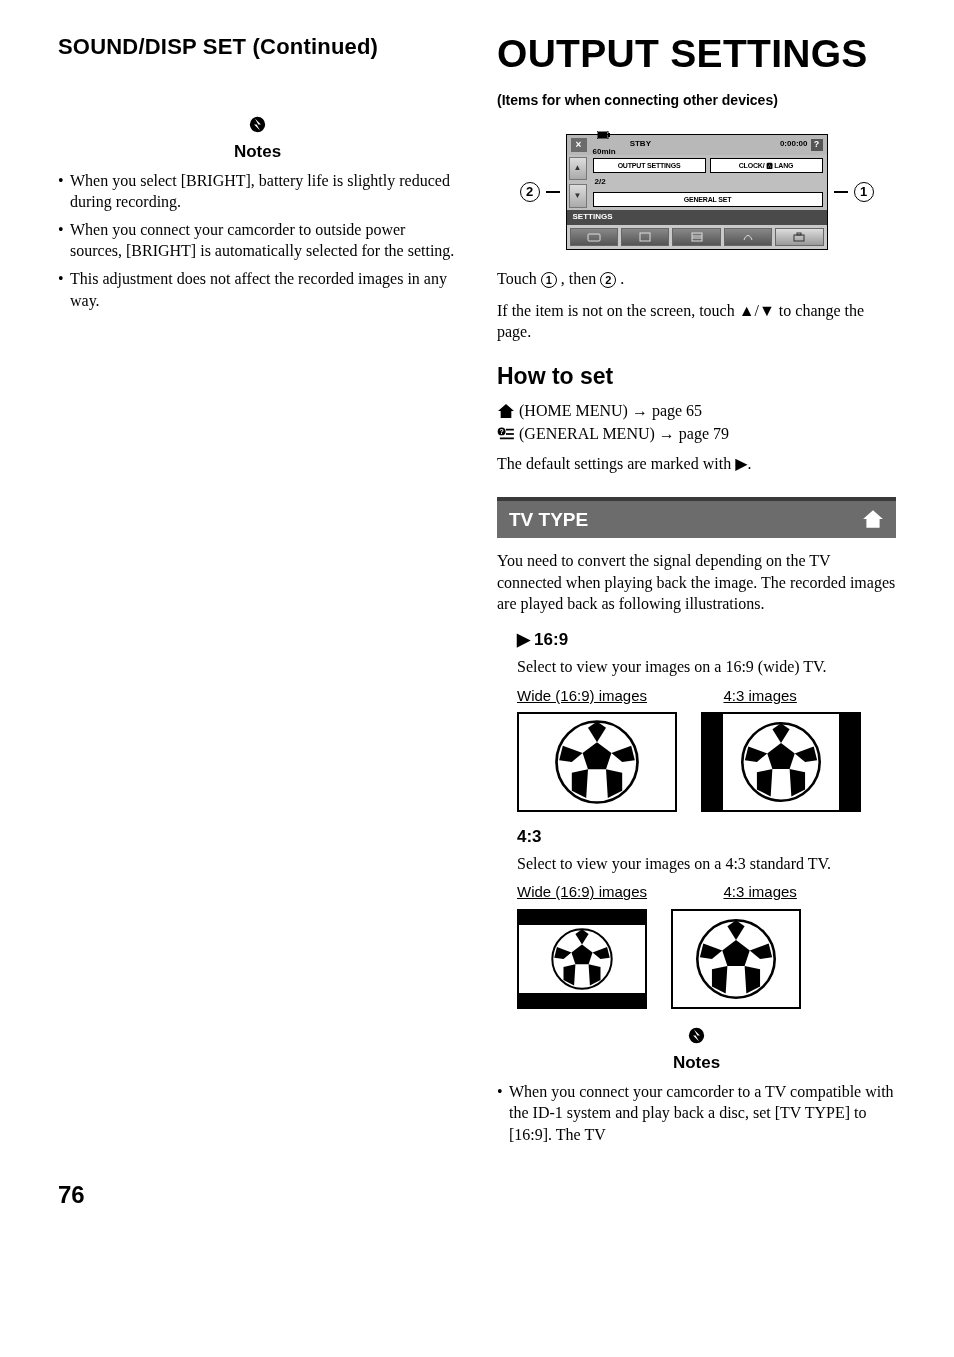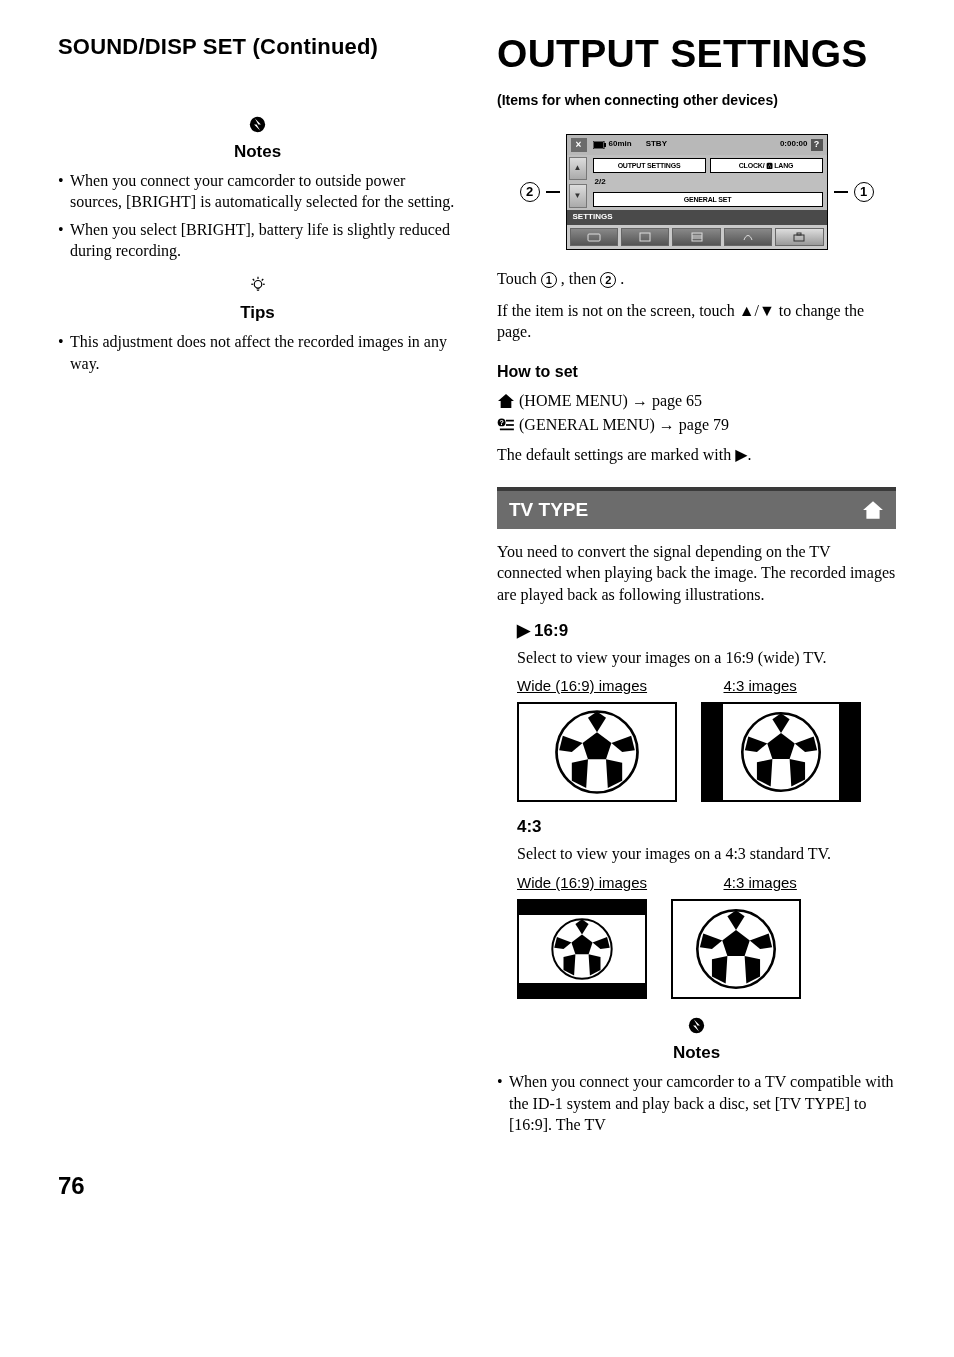--- a/index.html
+++ b/index.html
@@ -96,21 +96,21 @@
     display:flex;
     align-items:center;
     height: 20px;
     padding: 0 4px;
     gap: 6px;
   }
   .lcd-x {
     width:16px;height:14px;background:#6b6b6b;color:#fff;display:flex;align-items:center;justify-content:center;font-weight:bold;font-size:10px;
   }
   .lcd-batt {
-    display:inline-flex;align-items:center;gap:2px;font-weight:bold;font-size:8px;color:#000;
+    display:inline-flex;align-items:center;gap:8px;font-weight:bold;font-size:8px;color:#000;flex-direction:column;
   }
   .lcd-timecode {
     display:inline-flex;align-items:center;gap:3px;margin-left:auto;font-weight:bold;font-size:8px;justify-content:center;
   }
   .lcd-q { width:12px;height:12px;background:#555;color:#fff;display:flex;align-items:center;justify-content:center;font-weight:bold;font-size:9px; }
   .lcd-mid {
     display:flex;
     background:#bfbfbf;
   }
   .lcd-arrows { width:22px; display:flex; flex-direction:column; }
@@ -130,21 +130,21 @@
   }
   .lcd-bottom-btn {
     flex:1;height:18px;border:1px solid #666;background:linear-gradient(#888,#555);display:flex;align-items:center;justify-content:center;
   }
   .lcd-bottom-btn.sel { background:linear-gradient(#ddd,#999); }
 
   .para { margin-bottom: 10px; }
   .how-to-set {
     font-family: Arial, Helvetica, sans-serif;
     font-weight:700;
-    font-size:16px;
+    font-size:23px;
     margin: 18px 0 8px 0;
   }
   .menu-line { display:flex;align-items:center;gap:4px;margin-bottom:2px; }
 
   .tvtype-bar {
     margin-top: 22px;
     background:#6c6c6c;
     color:#fff;
     font-family: Arial, Helvetica, sans-serif;
     font-weight:700;
@@ -199,38 +199,24 @@
     <div class="breadcrumb">SOUND/DISP SET (Continued)</div>
 
     <div class="sec-head">
       <svg width="17" height="17" viewBox="0 0 20 20">
           <circle cx="10" cy="10" r="9" fill="#000"></circle>
           <path d="M7 3 L14 10 L9 10 L13 17 L6 10 L11 10 Z" fill="#fff"></path>
         </svg>
       <span>Notes</span>
     </div>
     <ul class="bullets">
+      <li>When you select [BRIGHT], battery life is slightly reduced during recording.</li>
       <li>When you connect your camcorder to outside power sources, [BRIGHT] is automatically selected for the setting.</li>
-      <li>When you select [BRIGHT], battery life is slightly reduced during recording.</li>
     </ul>
 
-    <div class="sec-head" style="margin-top:14px">
-      <svg width="18" height="18" viewBox="0 0 24 24">
-          <g fill="none" stroke="#000" stroke-width="1.6">
-            <circle cx="12" cy="11" r="5"></circle>
-            <path d="M10 17h4M10.5 19h3"></path>
-            <line x1="12" y1="1" x2="12" y2="4"></line>
-            <line x1="3" y1="11" x2="5.5" y2="11"></line>
-            <line x1="18.5" y1="11" x2="21" y2="11"></line>
-            <line x1="5" y1="4" x2="7" y2="6"></line>
-            <line x1="19" y1="4" x2="17" y2="6"></line>
-          </g>
-        </svg>
-      <span>Tips</span>
-    </div>
     <ul class="bullets">
       <li>This adjustment does not affect the recorded images in any way.</li>
     </ul>
   </div>
 
   <div class="col col-right">
     <div class="big-title">OUTPUT SETTINGS</div>
     <div class="subtitle">(Items for when connecting other devices)</div>
 
     <div class="screenshot-wrap">

